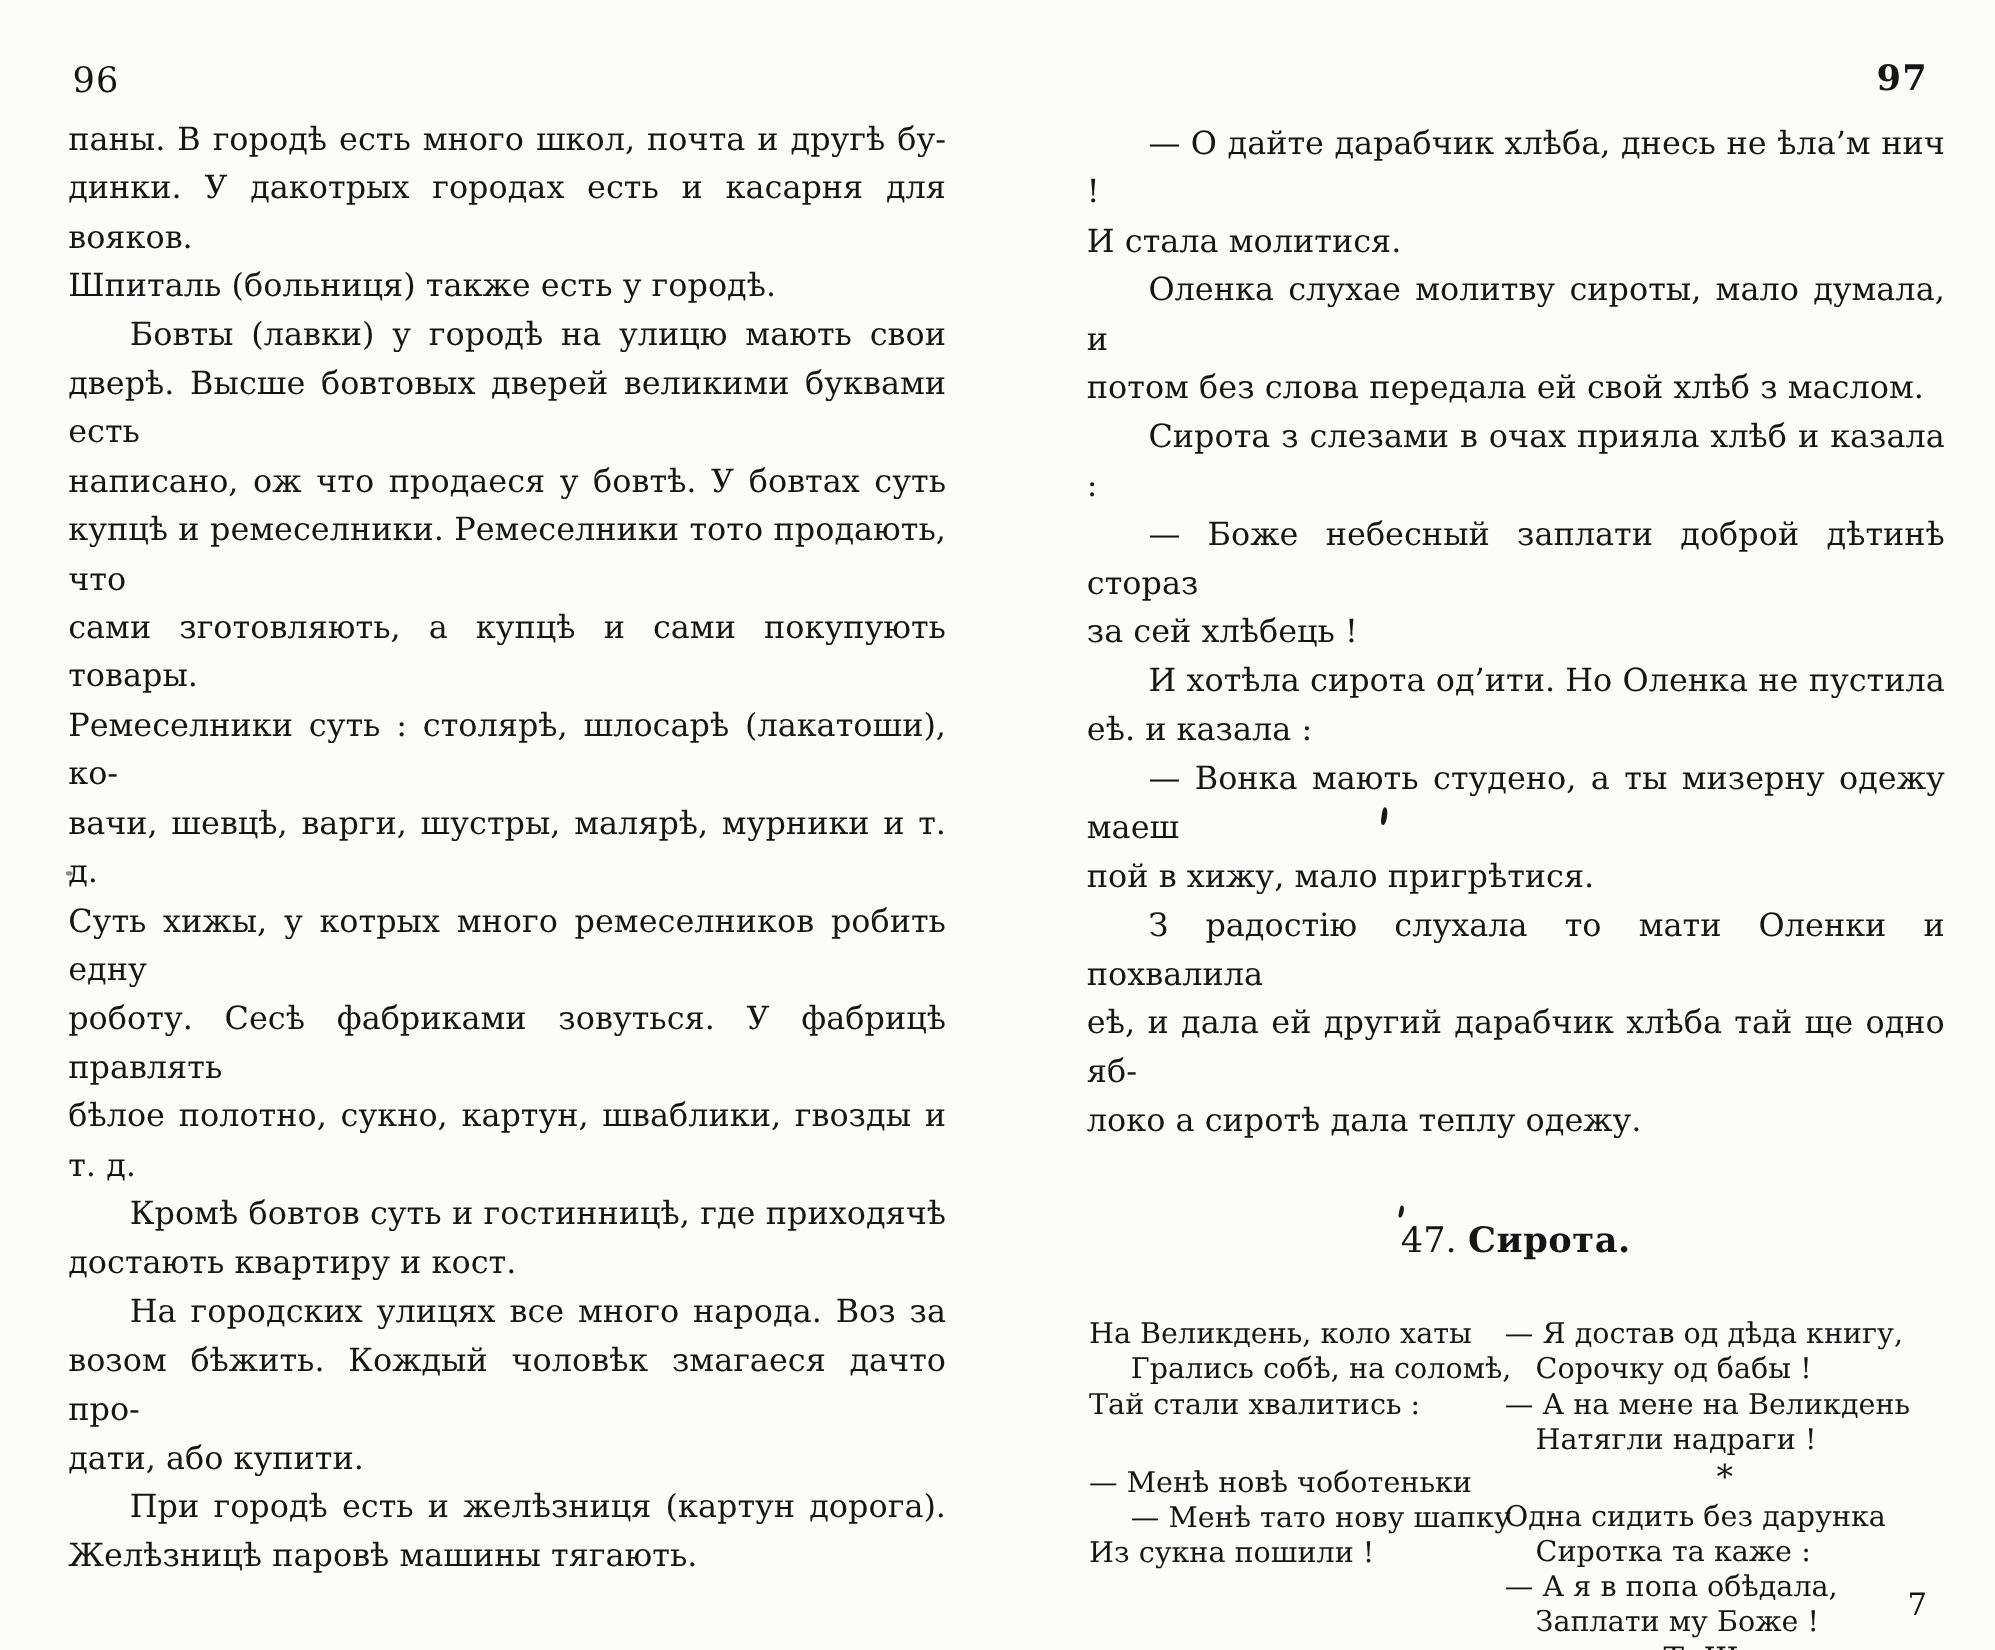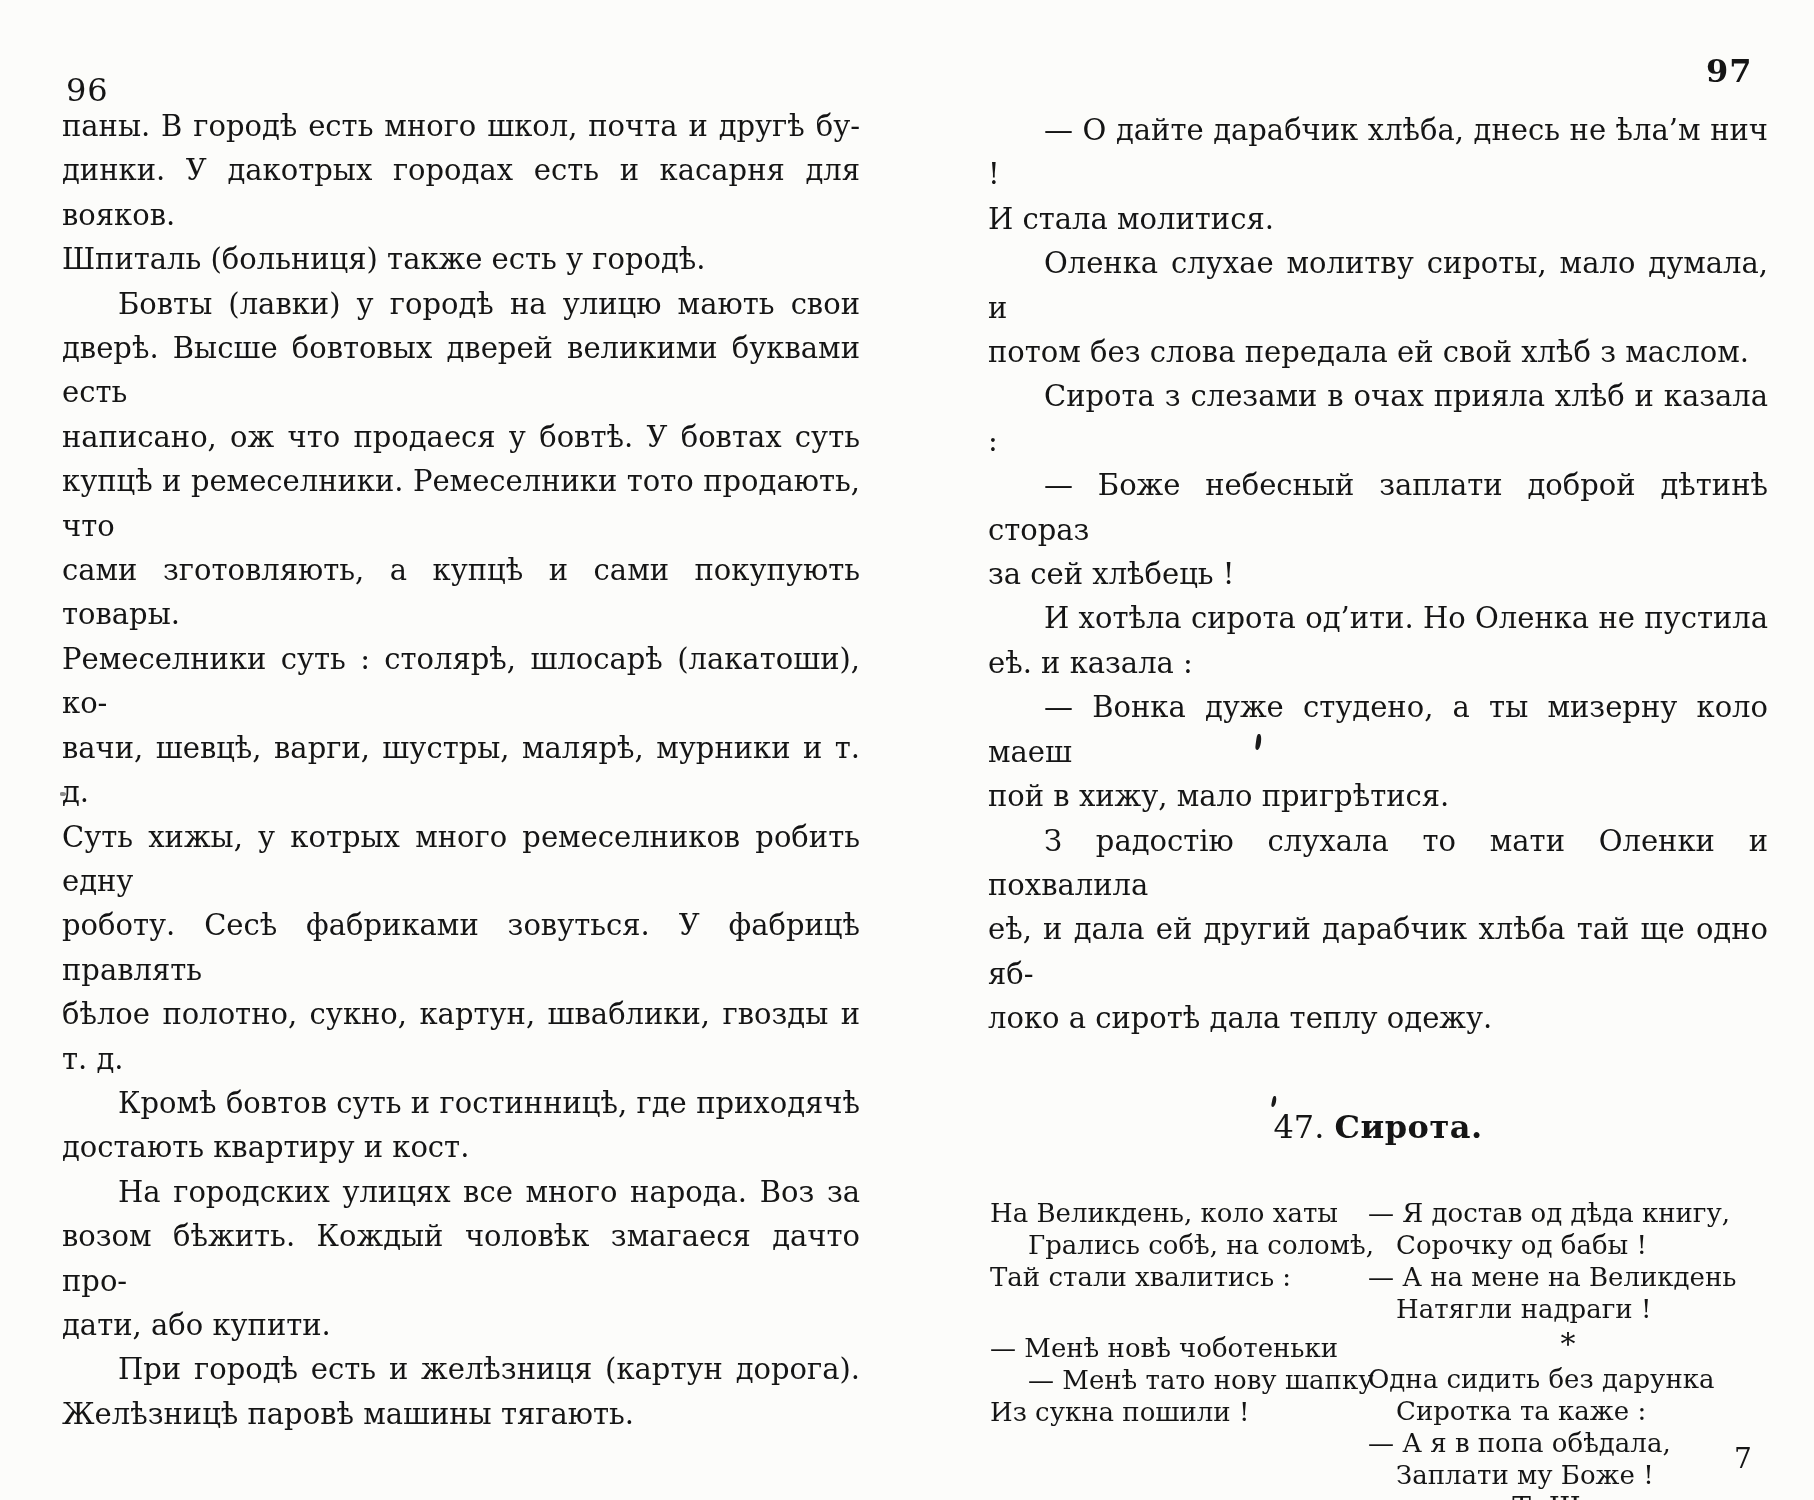--- a/index.html
+++ b/index.html
@@ -5,21 +5,21 @@
   html,body{margin:0;padding:0;}
   body{
     width:1814px;height:1500px;overflow:hidden;position:relative;
     background:#fcfcfa;
     font-family:"DejaVu Serif","Liberation Serif",serif;
     color:#151515;
   }
   .sheet{position:absolute;inset:0;}
   
   .pagenum{position:absolute;font-size:32px;letter-spacing:1px;}
-  #pn-left{left:66px;top:54px;margin-top:17px;}
+  #pn-left{left:66px;top:54px;}
   #pn-right{left:1706px;top:52px;font-weight:bold;}
   .textcol{position:absolute;font-size:29px;line-height:44.4px;}
   #col-left{left:62px;top:104px;width:798px;}
   #col-right{left:988px;top:108px;width:780px;}
   
   .ln{text-align:justify;text-align-last:justify;text-justify:inter-word;min-height:44.4px;}
   .para .ln:last-child{text-align-last:left;}
   .para.stretch .ln:last-child{text-align-last:justify;}
   .para.ind .ln:first-child{text-indent:56px;}
   
@@ -102,21 +102,21 @@
     </div>
     <div class="para ind">
       <div class="ln">— Боже небесный заплати доброй дѣтинѣ стораз</div>
       <div class="ln">за сей хлѣбець !</div>
     </div>
     <div class="para ind">
       <div class="ln">И хотѣла сирота од’ити. Но Оленка не пустила</div>
       <div class="ln">еѣ. и казала :</div>
     </div>
     <div class="para ind">
-      <div class="ln">— Вонка дуже студено, а ты мизерну коло маеш</div>
+      <div class="ln">— Вонка мають студено, а ты мизерну одежу маеш</div>
       <div class="ln">пой в хижу, мало пригрѣтися.</div>
     </div>
     <div class="para ind">
       <div class="ln">З радостію слухала то мати Оленки и похвалила</div>
       <div class="ln">еѣ, и дала ей другий дарабчик хлѣба тай ще одно яб-</div>
       <div class="ln">локо а сиротѣ дала теплу одежу.</div>
     </div>
 
     <div class="hd" id="hd47">
       <span class="n">47.</span>

